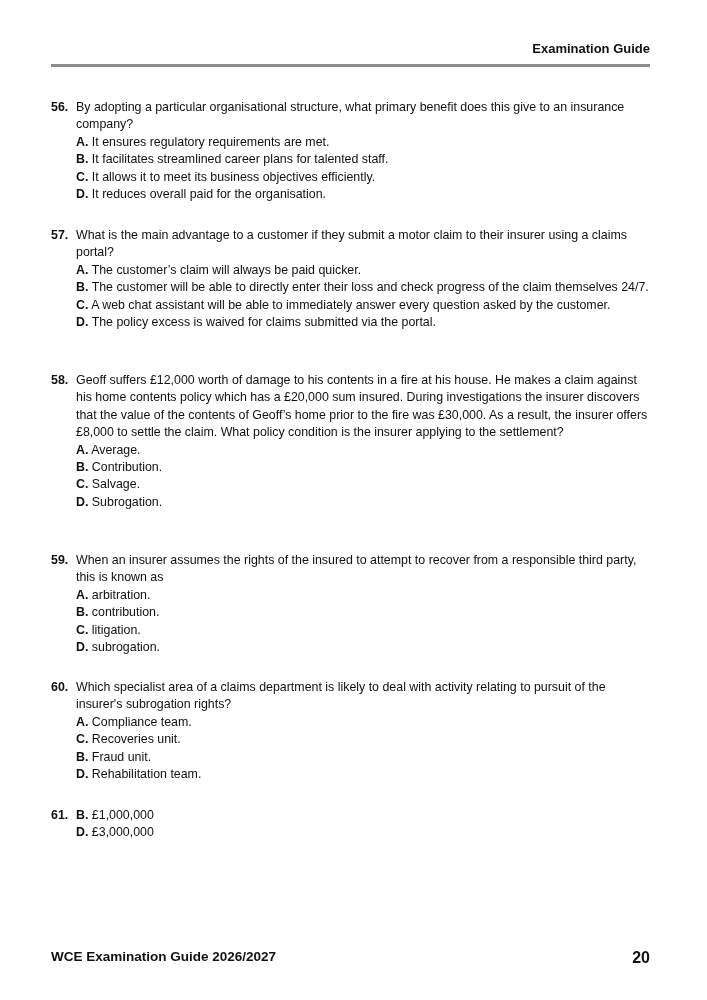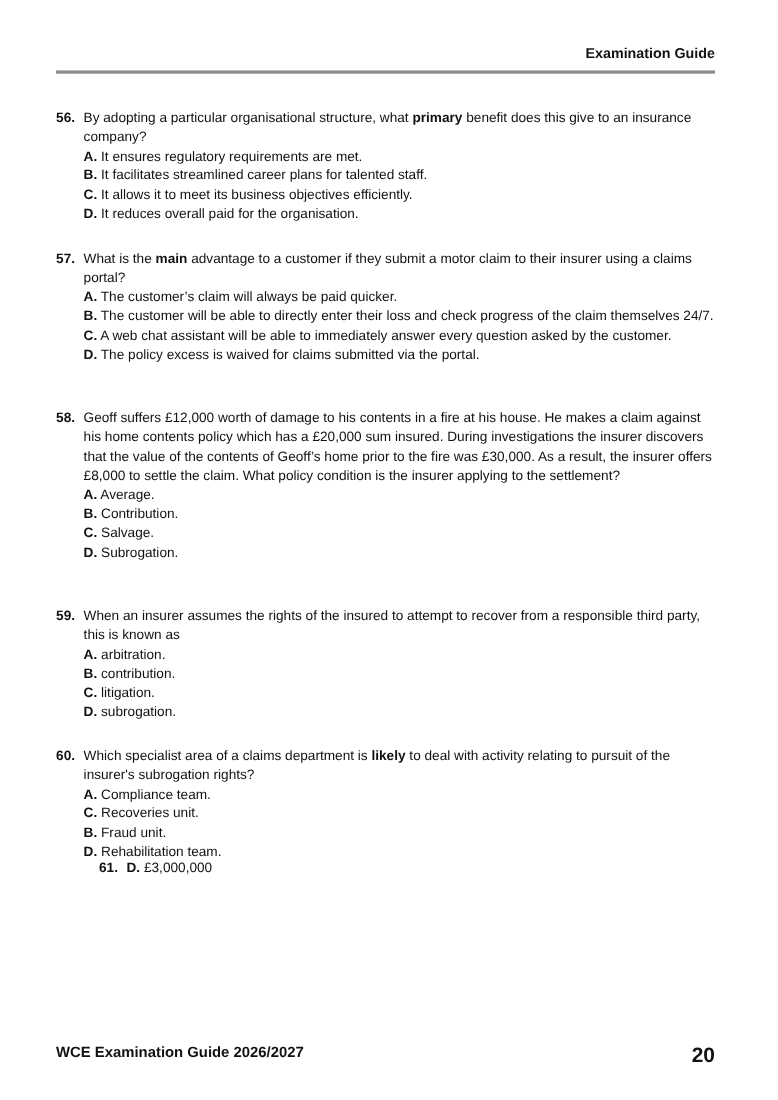--- a/index.html
+++ b/index.html
@@ -16,29 +16,29 @@
       height: 3px; background: #8c8c8c;
     }
     .question {
       position: absolute; left: 51px; width: 600px;
       font-size: 12.4px; line-height: 17.4px;
     }
     .q-num {
       position: absolute; left: 0; top: 0; font-weight: bold;
     }
     .q-body { margin-left: 25px; }
-    .q-stem b { font-weight: bold; }
+    .q-stem b { font-weight: normal; }
     .option-letter { font-weight: bold; }
     .footer-left {
       position: absolute; left: 51px; top: 949px;
       font-size: 13.5px; font-weight: bold;
     }
     .footer-right {
       position: absolute; right: 57px; top: 949px;
-      font-size: 19px; font-weight: bold;
+      font-size: 16px; font-weight: bold;
     }
   </style>
 </head>
 <body>
 
 <div class="header-title">Examination Guide</div>
 <div class="header-rule"></div>
 
 <div class="question" style="top:99px;">
   <span class="q-num">56.</span>
@@ -88,21 +88,22 @@
   <span class="q-num">60.</span>
   <div class="q-body">
     <div class="q-stem"><span>Which specialist area of a claims department is </span><b>likely</b><span> to deal with activity relating to pursuit of the insurer's subrogation rights?</span></div>
     <div><span class="option-letter">A.</span> <span>Compliance team.</span></div>
     <div><span class="option-letter">C.</span> <span>Recoveries unit.</span></div>
     <div><span class="option-letter">B.</span> <span>Fraud unit.</span></div>
     <div><span class="option-letter">D.</span> <span>Rehabilitation team.</span></div>
   </div>
 </div>
 
-<div class="question" style="top:781px;margin-left:39px;">
+<div class="question" style="top:807px;">
   <span class="q-num">61.</span>
   <div class="q-body">
+    <div><span class="option-letter">B.</span> <span>£1,000,000</span></div>
     <div><span class="option-letter">D.</span> <span>£3,000,000</span></div>
   </div>
 </div>
 
 <div class="footer-left">WCE Examination Guide 2026/2027</div>
 <div class="footer-right">20</div>
 
 </body></html>

